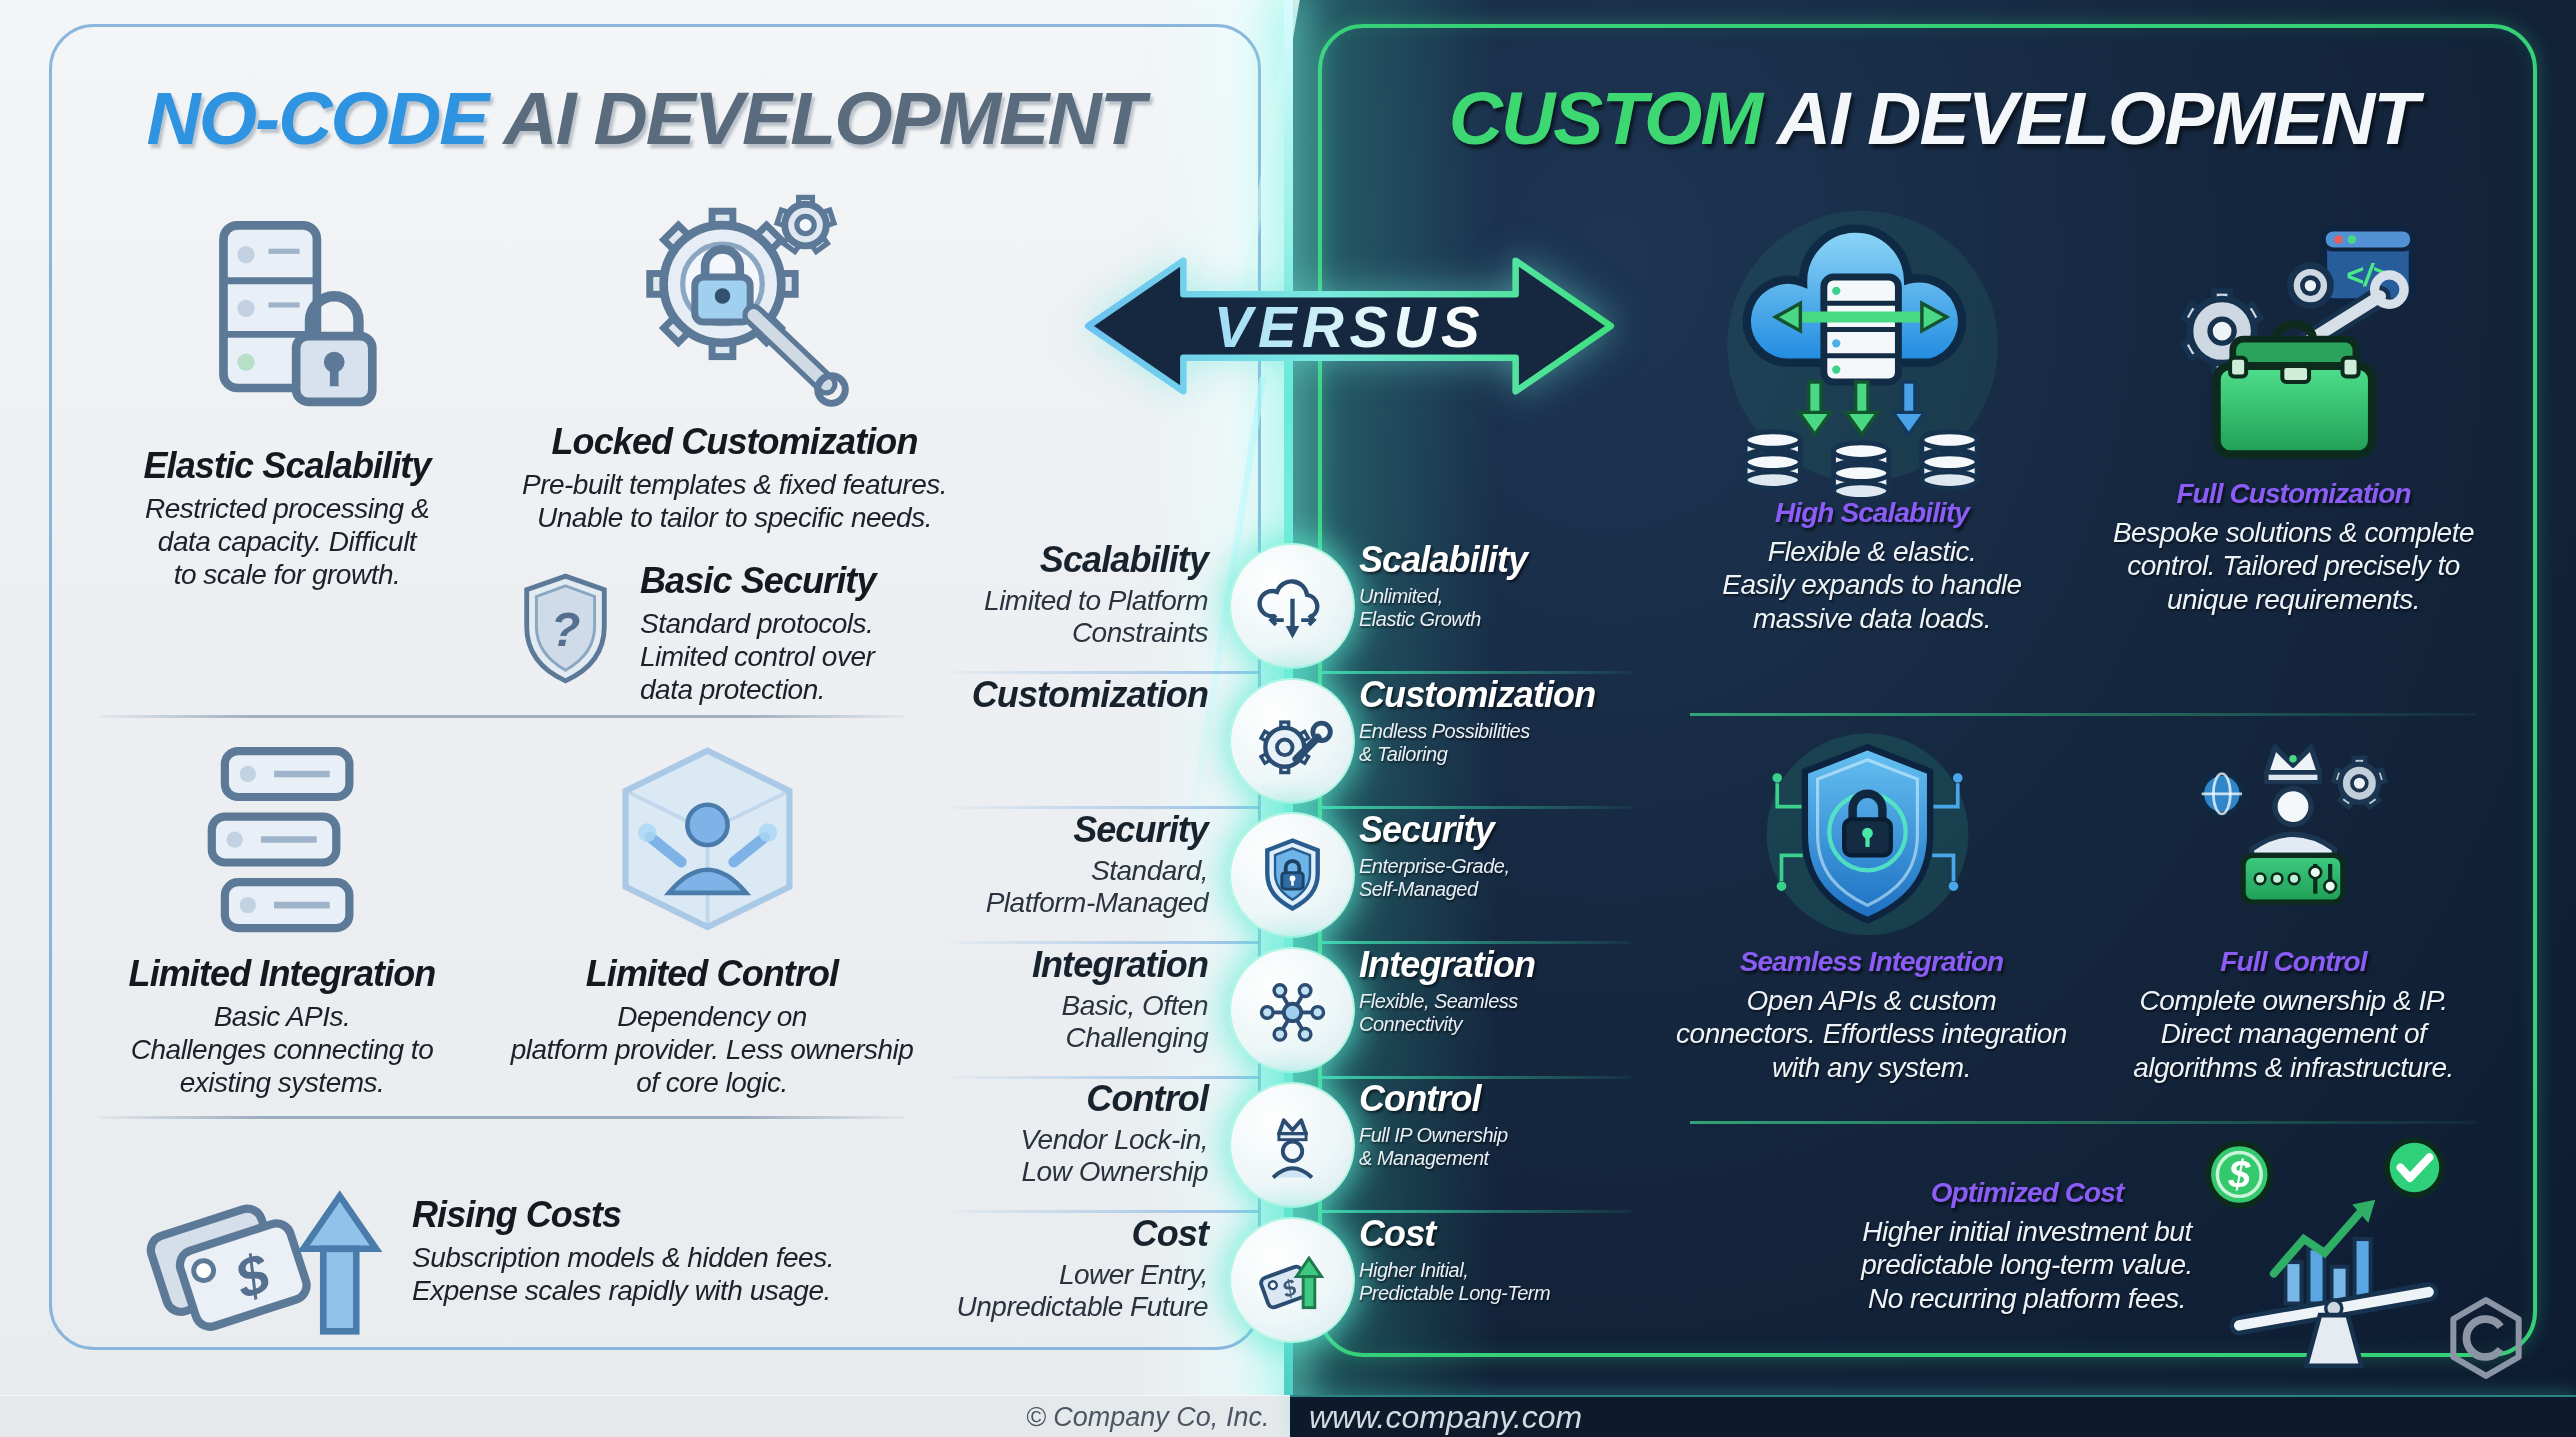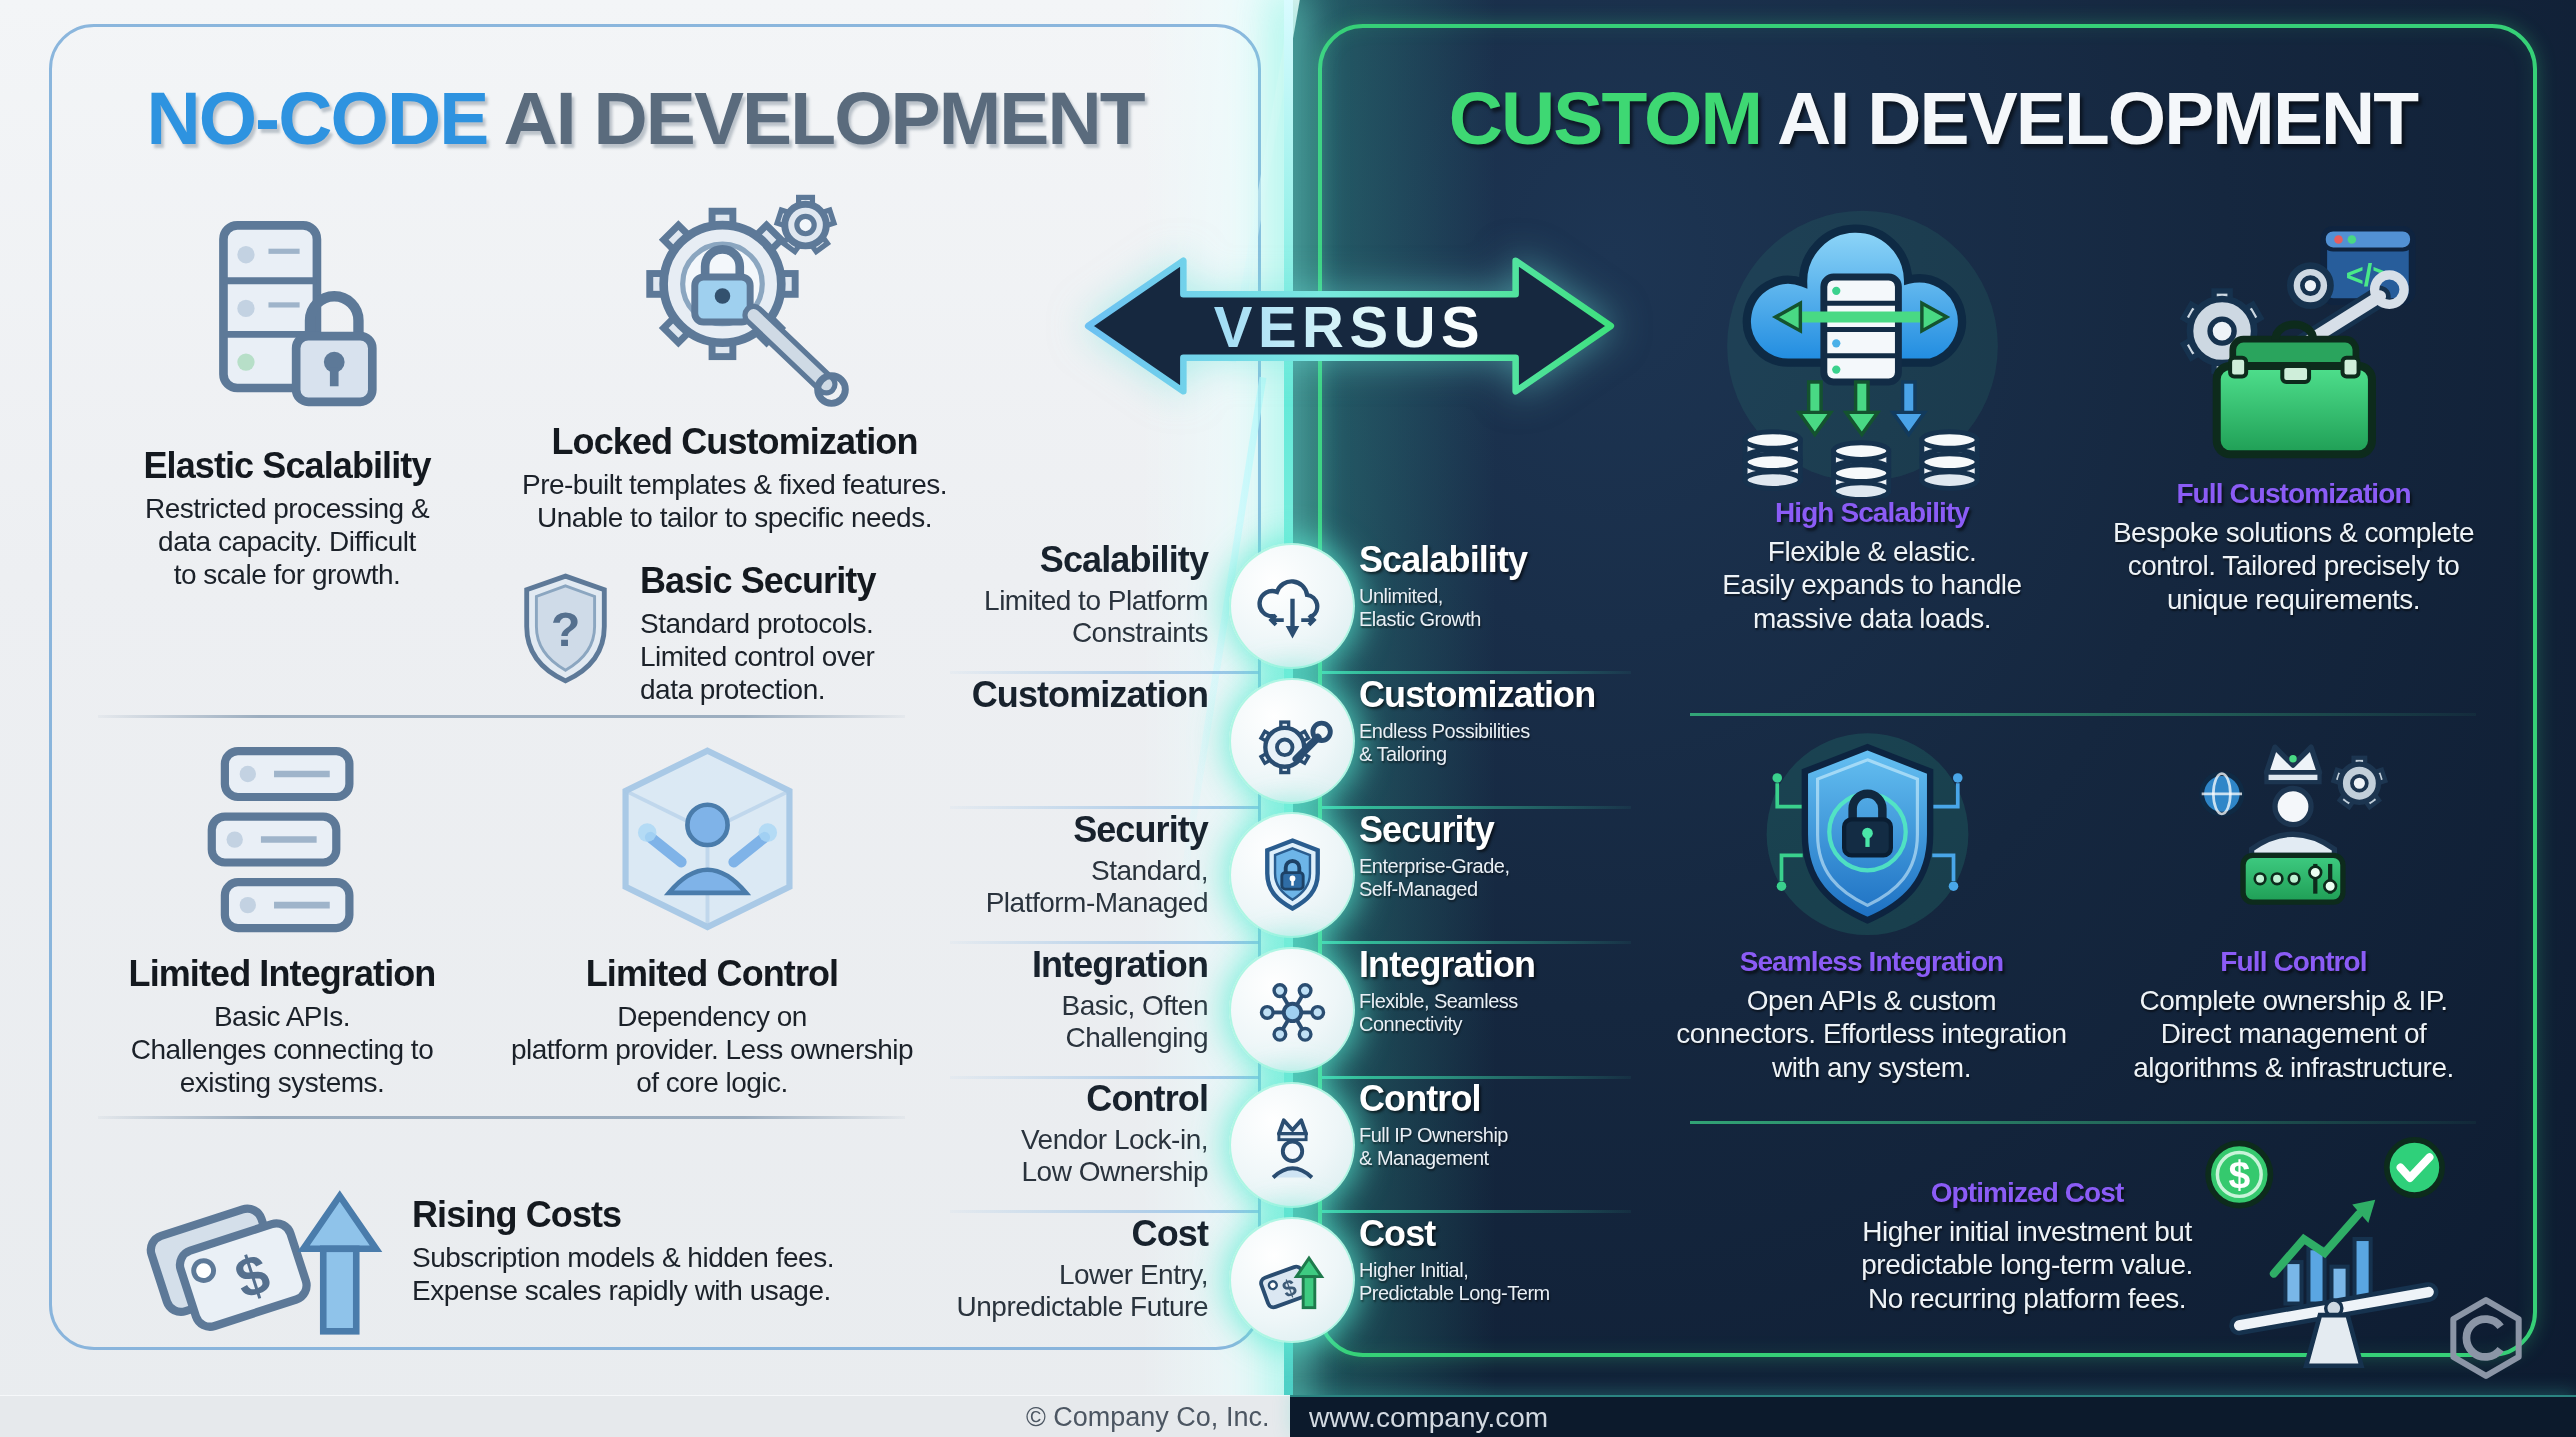--- a/index.html
+++ b/index.html
@@ -1,17 +1,17 @@
 <!DOCTYPE html>
 <html style="font-size:15px"><head>
 <meta charset="utf-8">
 <style>
   html,body{margin:0;padding:0;background:#0d1b30;}
   #canvas{position:relative;width:2576px;height:1438px;overflow:hidden;
-    font-family:"Liberation Sans","DejaVu Sans",sans-serif;}
+    font-family:"Liberation Sans","DejaVu Sans",sans-serif;font-style:italic;}
 
   
   .bg-left{position:absolute;left:0;top:0;width:1290px;height:1438px;
     background:linear-gradient(180deg,#f3f5f7 0%,#ecoff2 40%,#e9ecef 100%);
     background:linear-gradient(180deg,#f3f5f7 0%,#edeff2 40%,#e9ecef 100%);}
   .bg-right{position:absolute;left:1290px;top:0;width:1286px;height:1438px;
     background:radial-gradient(ellipse at 25% 18%,#1d3553 0%,#15273f 45%,#0d1b30 100%);}
   .glow-right{position:absolute;left:1290px;top:0;width:206px;height:1438px;
     background:linear-gradient(90deg,rgba(70,225,190,.30),rgba(70,225,190,0));}
   .glow-left{position:absolute;left:1140px;top:0;width:150px;height:1438px;
@@ -80,21 +80,21 @@
     filter:drop-shadow(0 0 19px rgba(110,230,220,.5));}
   .versus text{font-family:"Liberation Sans","DejaVu Sans",sans-serif;}
 
   
   .footer-left{position:absolute;left:0;top:1395px;width:1290px;height:43px;background:#e6e9ec;
     border-top:1.9px solid #f6f8fa;display:flex;align-items:center;justify-content:flex-end;
     padding-right:20.6px;box-sizing:border-box;font-size:27px;color:#4c5662;}
   .footer-right{position:absolute;left:1290px;top:1395px;width:1286px;height:43px;background:#0c1a2c;
     border-top:2.8px solid rgba(70,220,200,.55);box-shadow:0 -3.7px 17px rgba(70,220,200,.25);
     display:flex;align-items:center;padding-left:19px;box-sizing:border-box;
-    font-size:28px;color:#d2d9e1;}
+    font-size:32px;color:#d2d9e1;}
 
   .logo{position:absolute;left:2441px;top:1295px;width:90px;height:86px;}
 </style>
 </head>
 <body>
 
 <div id="canvas">
 
   <div class="bg-left"></div>
   <div class="bg-right"></div>

